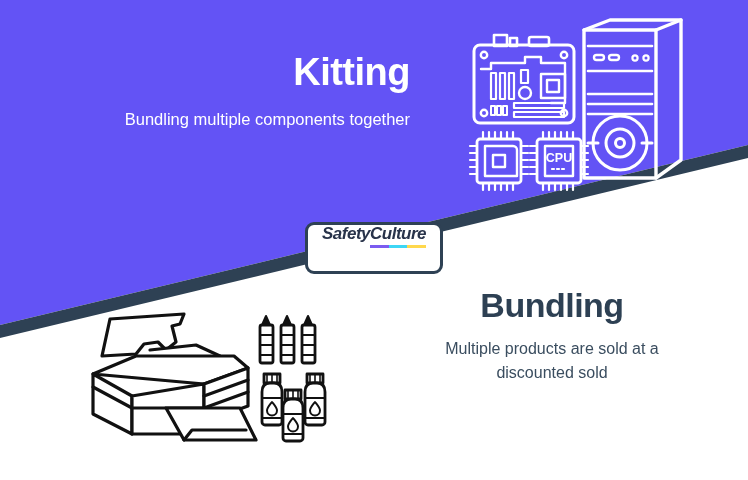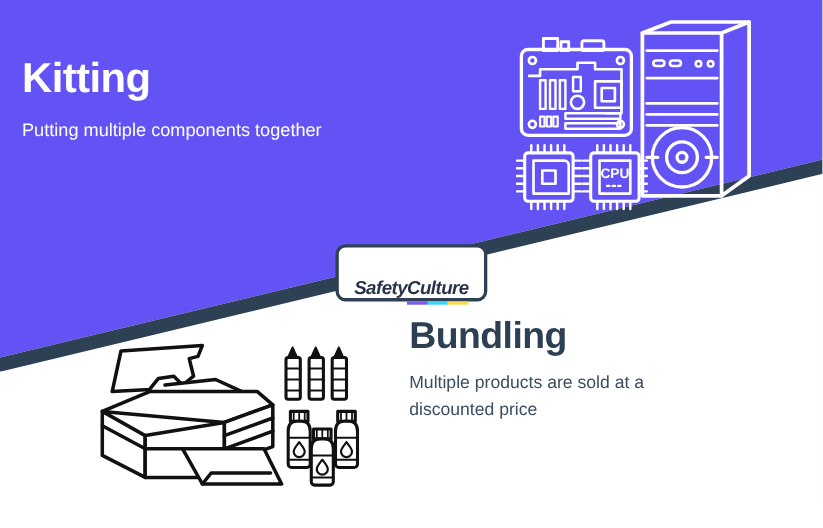--- a/index.html
+++ b/index.html
@@ -35,21 +35,21 @@
     background: #2E4154;
     clip-path: polygon(0 325px, 100% 145px, 100% 158px, 0 338px);
   }
 
   
   .kit-block {
     position: absolute;
     left: 20px;
     top: 52px;
     width: 390px;
-    text-align: left;
+    text-align: right;
   }
   .kit-title {
     font-size: 38px;
     font-weight: bold;
     color: #ffffff;
     letter-spacing: -0.5px;
     line-height: 1.1;
     margin: 0;
   }
   .kit-sub {
@@ -58,21 +58,21 @@
     color: #ffffff;
     line-height: 1.45;
     font-weight: 400;
   }
 
   .bun-block {
     position: absolute;
     left: 372px;
     top: 287px;
     width: 360px;
-    text-align: left;
+    text-align: center;
   }
   .bun-title {
     font-size: 34px;
     font-weight: bold;
     color: #2D4053;
     letter-spacing: -0.5px;
     line-height: 1.1;
     margin: 0;
   }
   .bun-sub {
@@ -88,21 +88,21 @@
     position: absolute;
     left: 305px;
     top: 222px;
     width: 138px;
     height: 52px;
     background: #ffffff;
     border: 3px solid #2E4154;
     border-radius: 9px;
     box-sizing: border-box;
     display: flex;
-    align-items: flex-end;
+    align-items: flex-start;
     justify-content: center;
   }
   .logo-wrap {
     position: relative;
     display: inline-block;
     line-height: 1;
   }
   .logo-text {
     font-size: 17px;
     font-weight: bold;
@@ -150,29 +150,29 @@
 
 <div id="canvas">
 
   <div class="bg-white"></div>
   <div class="bg-purple"></div>
   <div class="bg-stripe"></div>
 
   <div class="kit-block">
     <h1 class="kit-title">Kitting</h1>
     <p class="kit-sub">
-      <span>Putting multiple components together</span><br>
+      <span>Bundling multiple components together</span><br>
     </p>
   </div>
 
   <div class="bun-block">
     <h1 class="bun-title">Bundling</h1>
     <p class="bun-sub">
       <span>Multiple products are sold at a</span><br>
-      <span>discounted price</span>
+      <span>discounted sold</span>
     </p>
   </div>
 
   <div class="badge">
     <span class="logo-wrap">
       <span class="logo-text">SafetyCulture</span>
       <span class="logo-underline">
         <i class="u1"></i>
         <i class="u2"></i>
         <i class="u3"></i>

